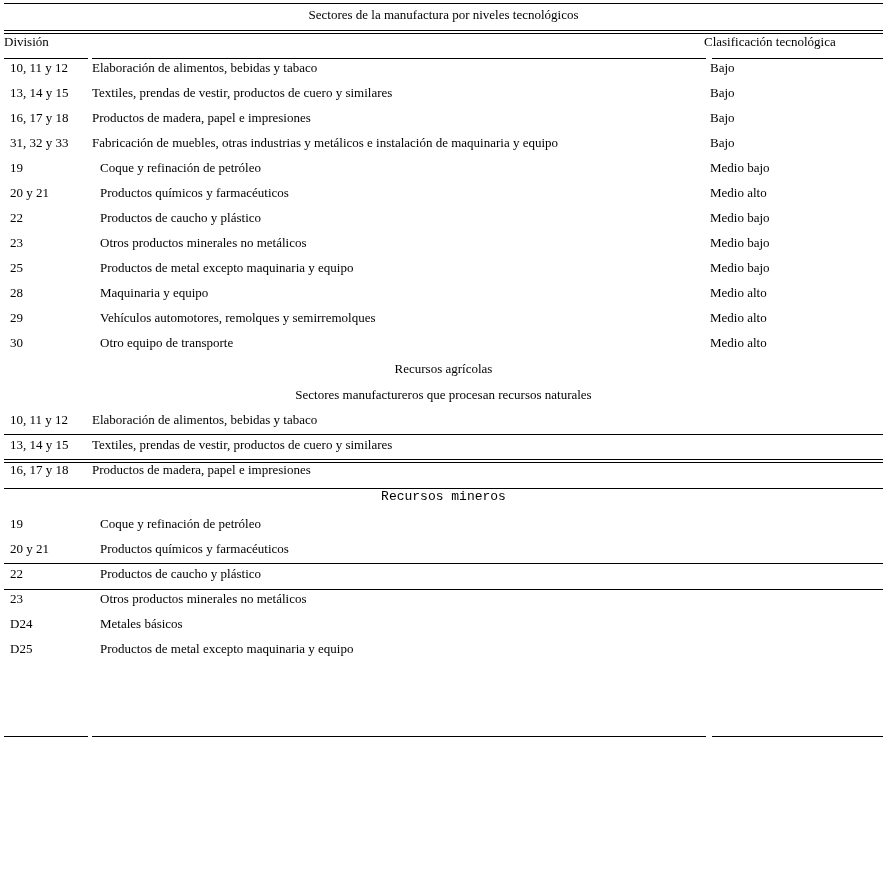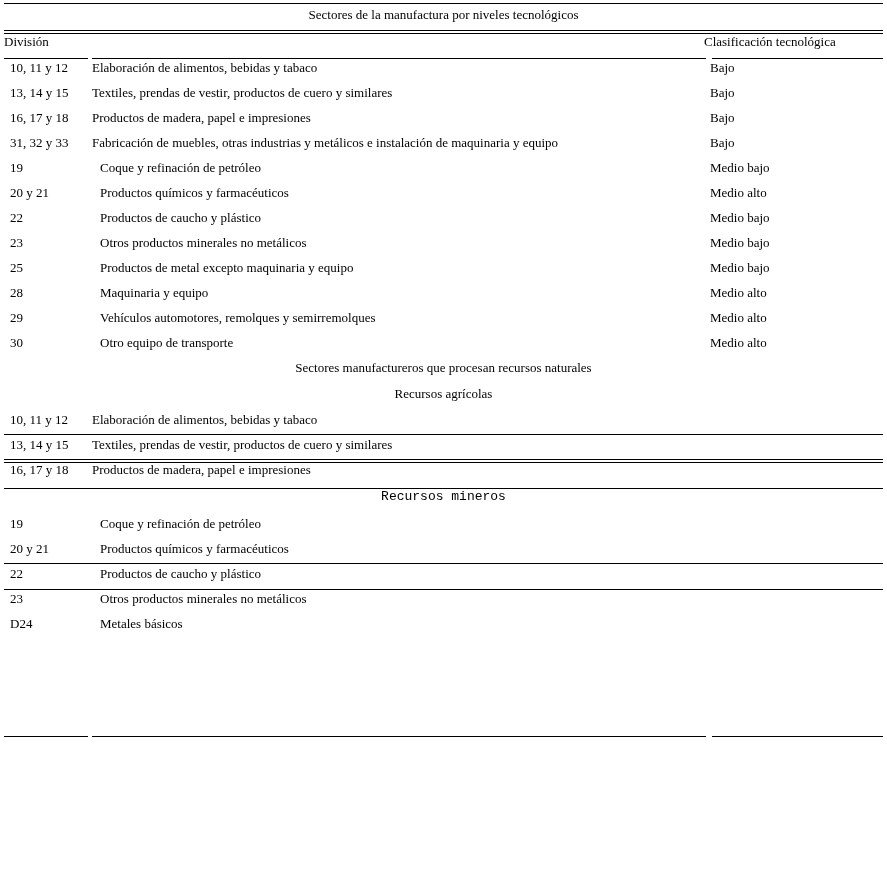--- a/index.html
+++ b/index.html
@@ -229,27 +229,27 @@
         <td>
             <div class="cell pad-l12">Otro equipo de transporte</div>
           </td>
         <td>
             <div class="cell pad-l6">Medio alto</div>
           </td>
       </tr>
 
       <tr>
         <td colspan="3">
+          <div class="banner" style="height:27px;">Recursos agrícolas</div>
+        </td>
+      </tr>
+
+      <tr>
+        <td colspan="3">
           <div class="banner">Sectores manufactureros que procesan recursos naturales</div>
-        </td>
-      </tr>
-
-      <tr>
-        <td colspan="3">
-          <div class="banner" style="height:27px;">Recursos agrícolas</div>
         </td>
       </tr>
 
       <tr>
         <td>
             <div class="cell pad-l6">10, 11 y 12</div>
           </td>
         <td>
             <div class="cell pad-l4">Elaboración de alimentos, bebidas y tabaco</div>
           </td>
@@ -329,20 +329,31 @@
         <td>
             <div class="cell pad-l6"></div>
           </td>
       </tr>
       <tr>
         <td>
             <div class="cell pad-l6">D24</div>
           </td>
         <td>
             <div class="cell pad-l12">Metales básicos</div>
+          </td>
+        <td>
+            <div class="cell pad-l6"></div>
+          </td>
+      </tr>
+      <tr>
+        <td>
+            <div class="cell pad-l6">D25</div>
+          </td>
+        <td>
+            <div class="cell pad-l12">Productos de metal excepto maquinaria y equipo</div>
           </td>
         <td>
             <div class="cell pad-l6"></div>
           </td>
       </tr>
 
     </tbody>
   </table>
 
   <div class="rules">

